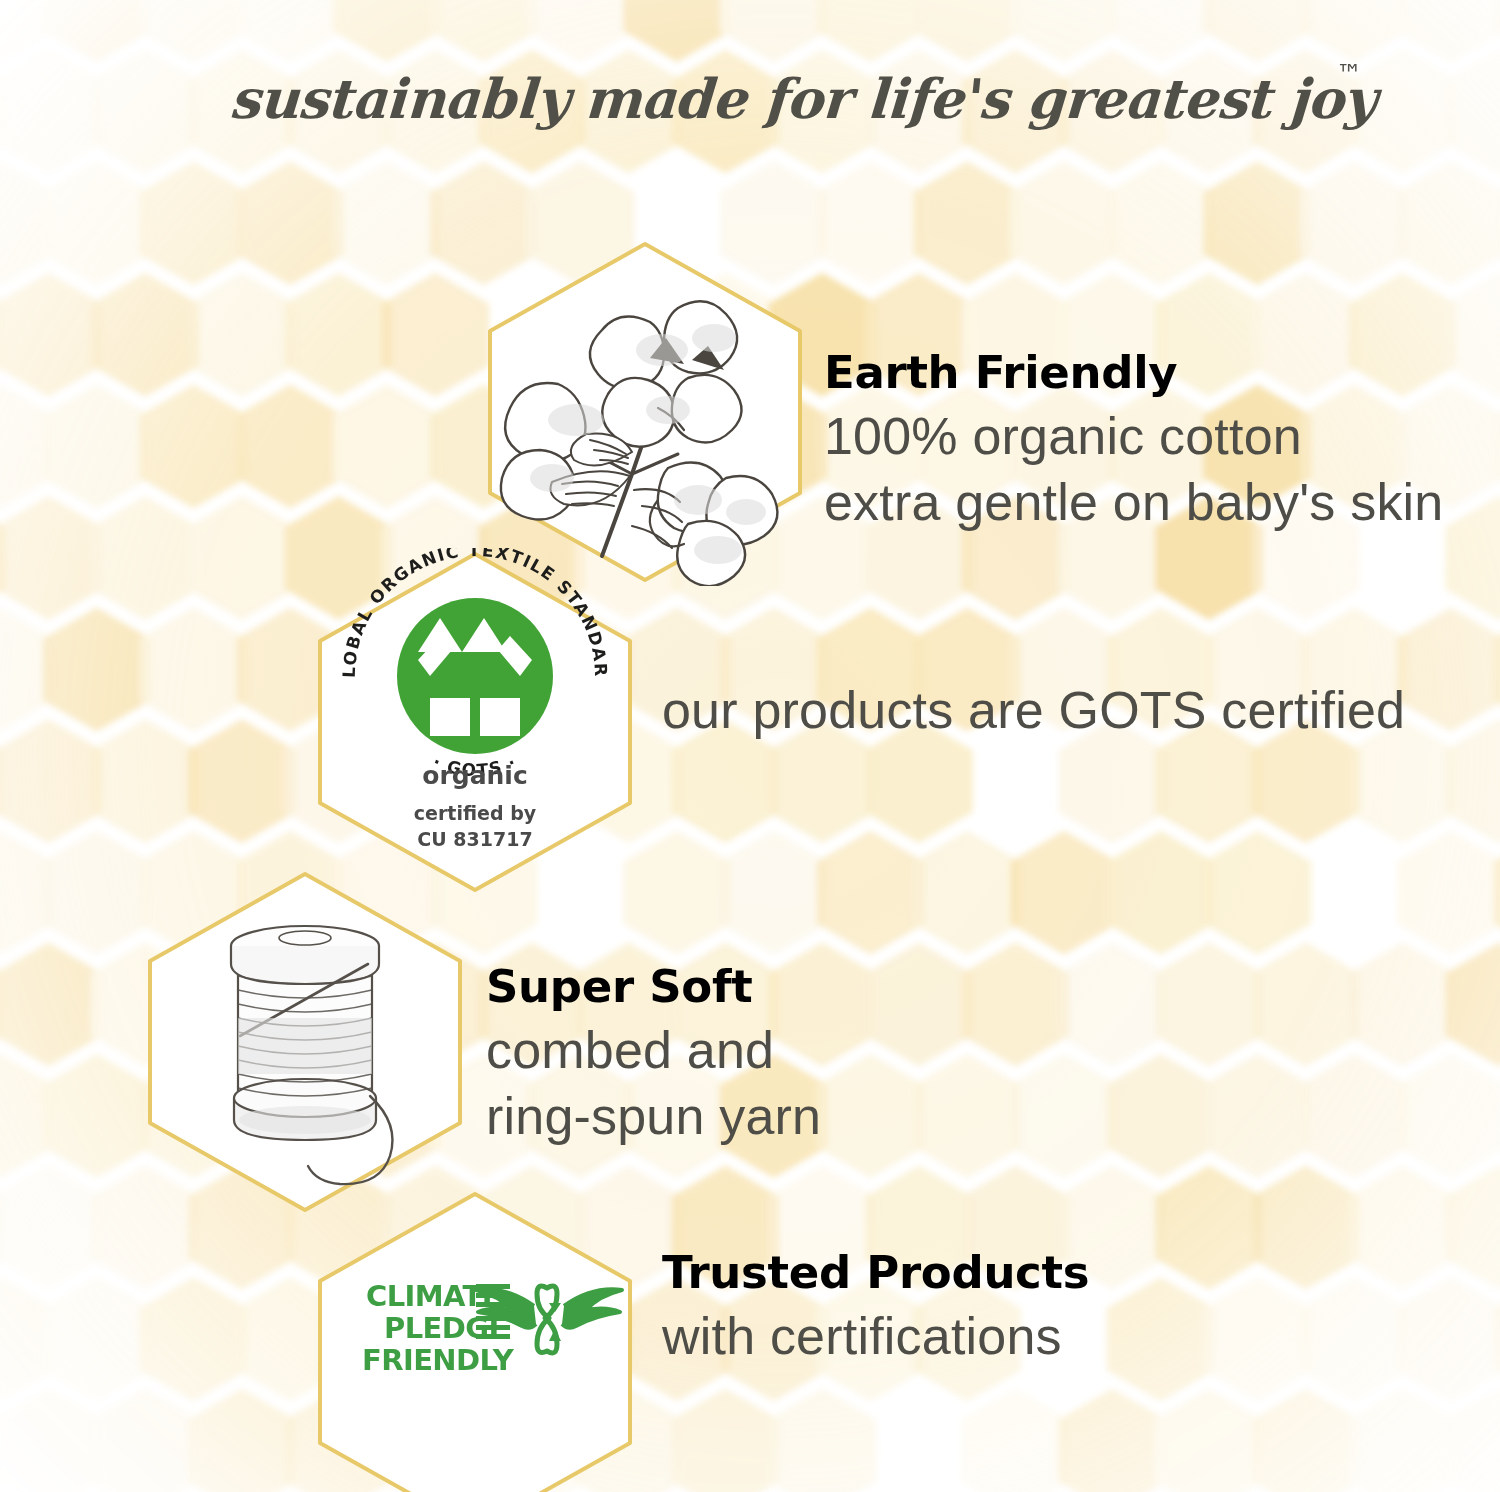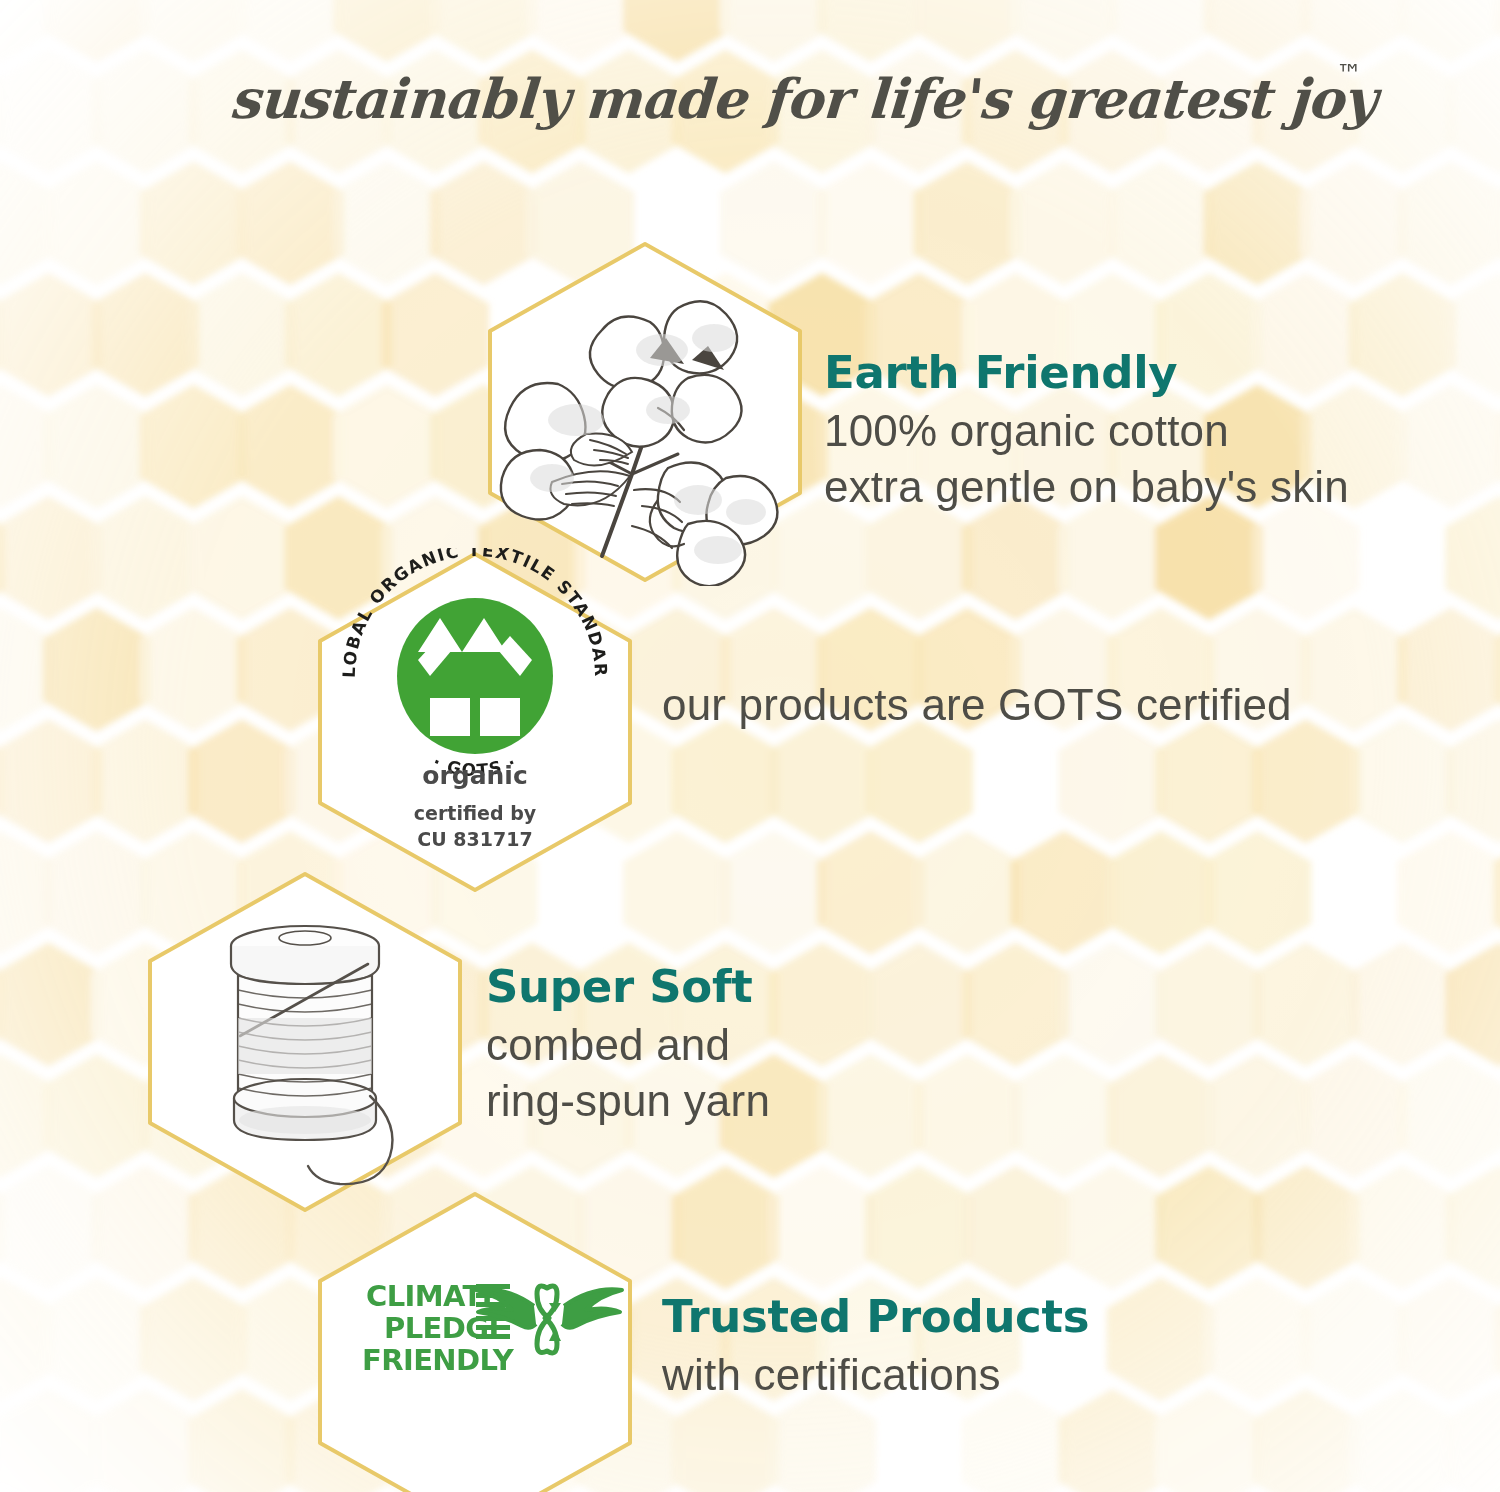--- a/index.html
+++ b/index.html
@@ -36,28 +36,28 @@
   .headline-svg { display:block; margin:0 auto; }
   .hex-card { position:absolute; z-index:4; }
   .hex-card svg { display:block; }
 
   .ftext { position:absolute; z-index:6; }
   .ftitle {
     font-family:"DejaVu Sans", sans-serif;
     font-weight:700;
     font-size:45px;
     letter-spacing:-0.3px;
-    color:#0f766e;
+    color:#000000;
     line-height:1.1;
     white-space:nowrap;
   }
   .fline {
     font-family:"Liberation Sans", sans-serif;
     font-weight:300;
-    font-size:44px;
+    font-size:52px;
     letter-spacing:0.2px;
     color:#4E4D47;
     line-height:1.28;
     white-space:nowrap;
   }
   .fbody { margin-top:5px; }
 
   
   .gots-organic {
     font-family:"DejaVu Sans", sans-serif;
@@ -551,20 +551,20 @@
           <path d="M235 100 q-10 -6 -10 6 q0 16 12 24 q-12 10 -12 26 q0 12 10 7 q10 6 10 -7
                    q0 -16 -12 -26 q12 -8 12 -24 q0 -12 -10 -6 z"></path>
           <path d="M222 118 q-28 -20 -58 -16 q24 6 36 20 q-20 -4 -34 2 q26 4 44 14 q8 4 14 -2" stroke-width="4" fill="#3E9E44"></path>
           <path d="M252 118 q28 -20 58 -16 q-24 6 -36 20 q20 -4 34 2 q-26 4 -44 14 q-8 4 -14 -2" stroke-width="4" fill="#3E9E44"></path>
           <path d="M237 115 l12 0 l-6 9 z" fill="#3E9E44" stroke="none"></path>
           <path d="M237 153 l12 0 l-6 -12 z" fill="#3E9E44" stroke="none"></path>
         </g>
       </g>
     </svg>
   </div>
-  <div class="ftext" style="left:662px; top:1248px;margin-top:44px;">
+  <div class="ftext" style="left:662px; top:1248px;">
     <div class="ftitle">Trusted Products</div>
     <div class="fbody">
       <div class="fline">with certifications</div>
     </div>
   </div>
 
 </div>
 
 </body></html>

